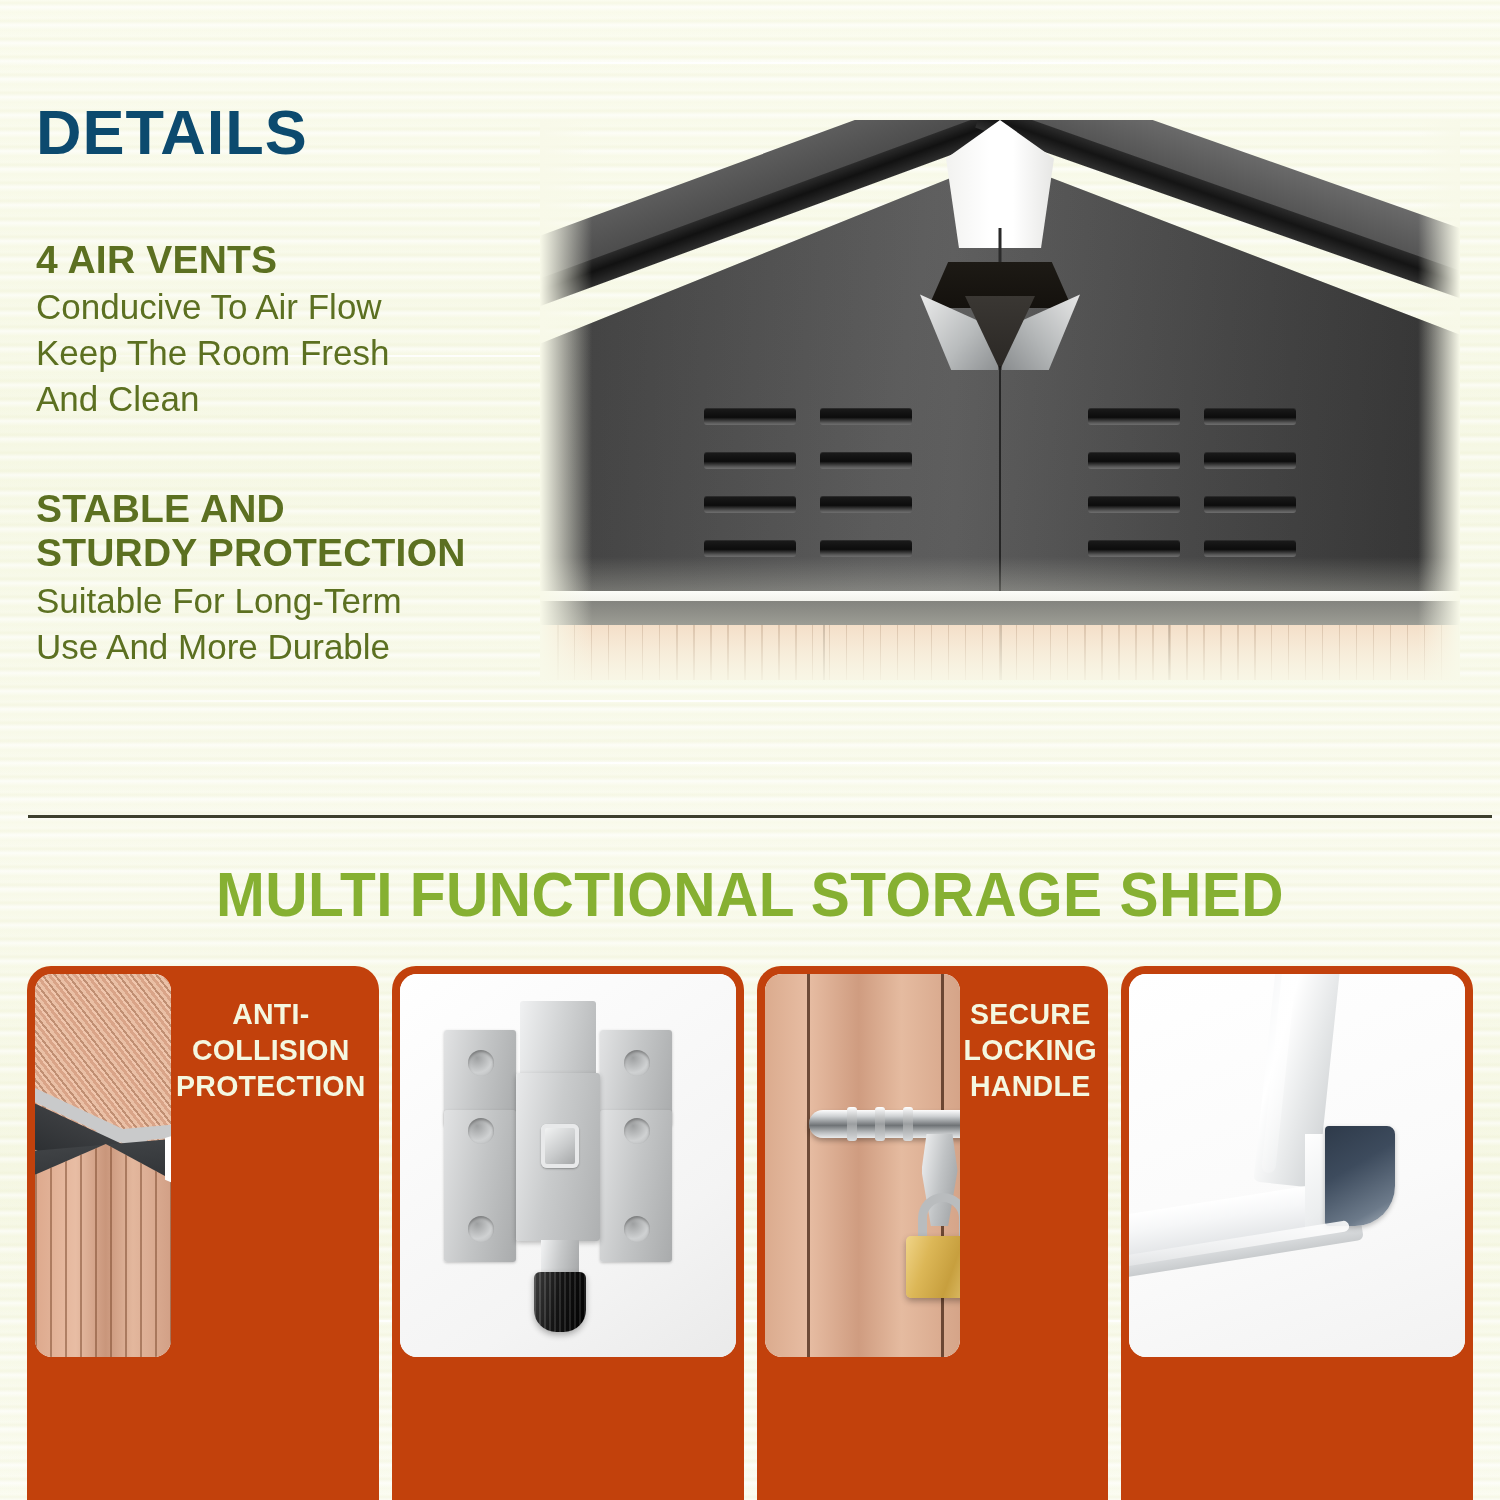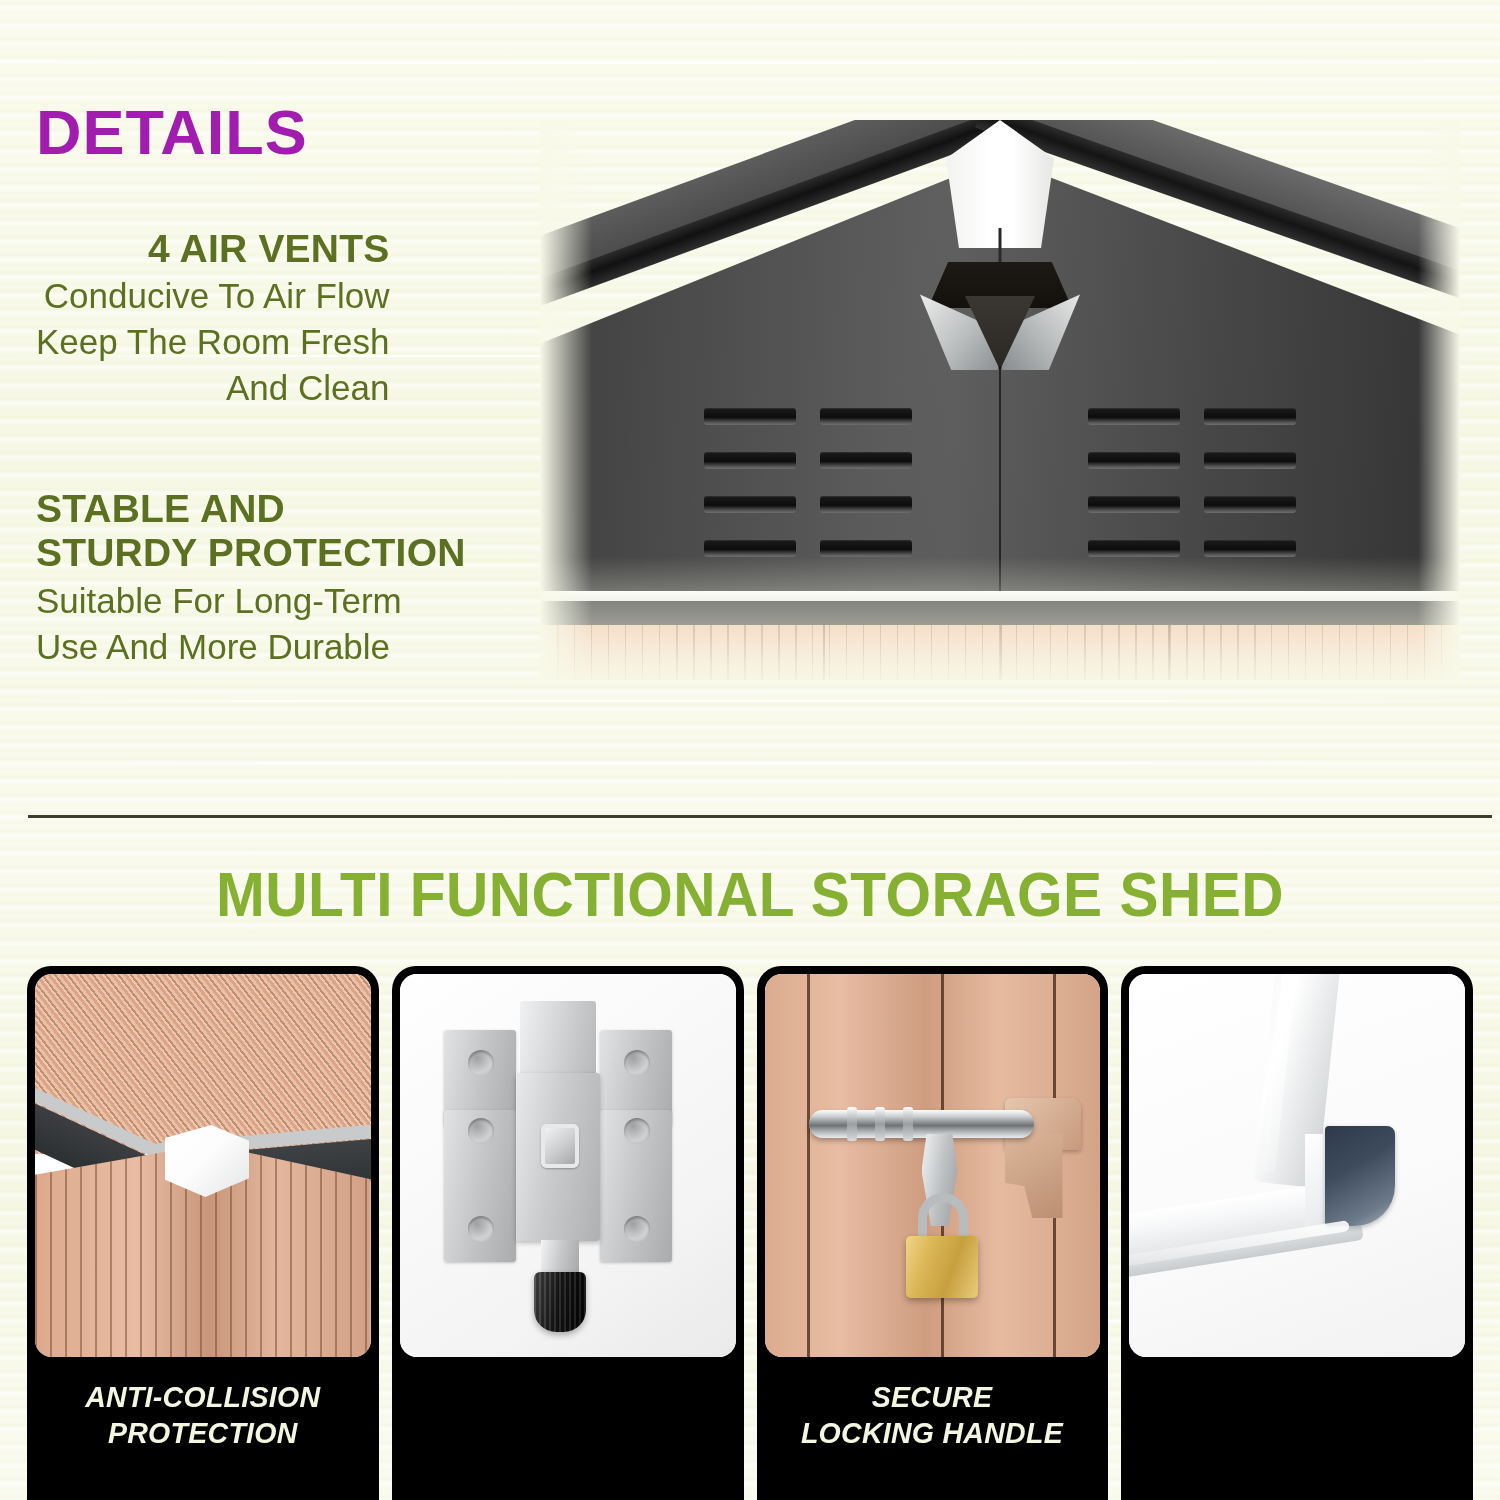--- a/index.html
+++ b/index.html
@@ -29,32 +29,32 @@
   .bg-streak{
     position:absolute; left:0; right:0; height:2px;
     background:linear-gradient(to right,rgba(255,255,255,0),rgba(255,255,255,.85) 20%,rgba(255,255,255,.9) 70%,rgba(255,255,255,0));
     pointer-events:none;
   }
 
   
   .details-heading{
     position:absolute; left:36px; top:101px;
     font-size:63px; font-weight:bold; letter-spacing:1px;
-    color:#a21caf; line-height:1;
+    color:#0c4a6e; line-height:1;
   }
   .feature{ position:absolute; left:36px; }
   .feature-title{
     font-size:39px; font-weight:bold; color:#5c7021;
     line-height:1.14; letter-spacing:0.2px; white-space:pre-line;
   }
   .feature-body{
     font-size:35px; color:#5c7021; line-height:1.31;
     margin-top:2px; font-weight:400; white-space:pre-line;
   }
-  #feat-vents{ top:227px;text-align:right; }
+  #feat-vents{ top:238px; }
   #feat-sturdy{ top:487px; }
 
   
   .shed-photo{
     position:absolute; left:540px; top:120px; width:920px; height:560px;
     overflow:hidden;
   }
   .shed-inner{ position:absolute; inset:0; }
 
   
@@ -195,24 +195,24 @@
     font-family:"Liberation Sans Narrow","Liberation Sans",sans-serif;
   }
 
   
   .cards{
     position:absolute; left:27px; top:966px; width:1446px; height:534px;
     display:flex; gap:13px;
   }
   .card{
     flex:1; position:relative;
-    background:#000000;
+    background:#c2410c;
     border-radius:24px 24px 0 0;
     padding:8px 8px 0 8px;
-    display:flex; flex-direction:column;font-style:italic;
+    display:flex; flex-direction:row;
   }
   .card-img{
     height:383px; width:100%;
     border-radius:17px; overflow:hidden; position:relative;
     background:#fff;
   }
   .card-label{
     flex:1; display:flex; align-items:flex-start; justify-content:center;
     padding-top:22px;
   }

